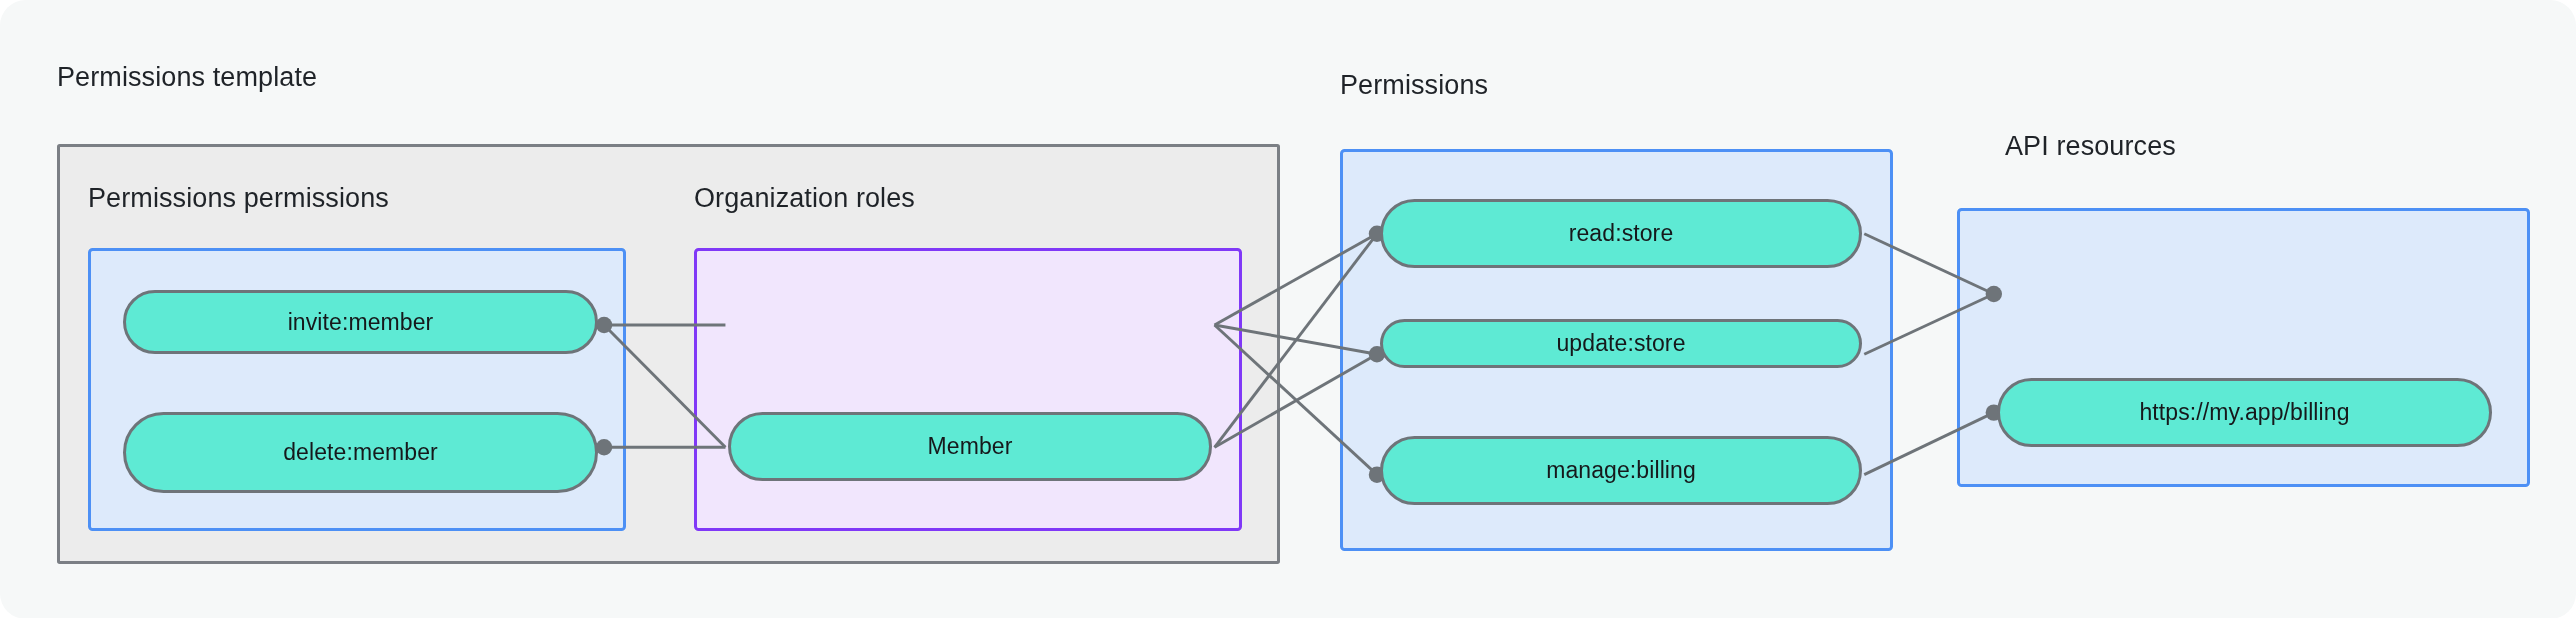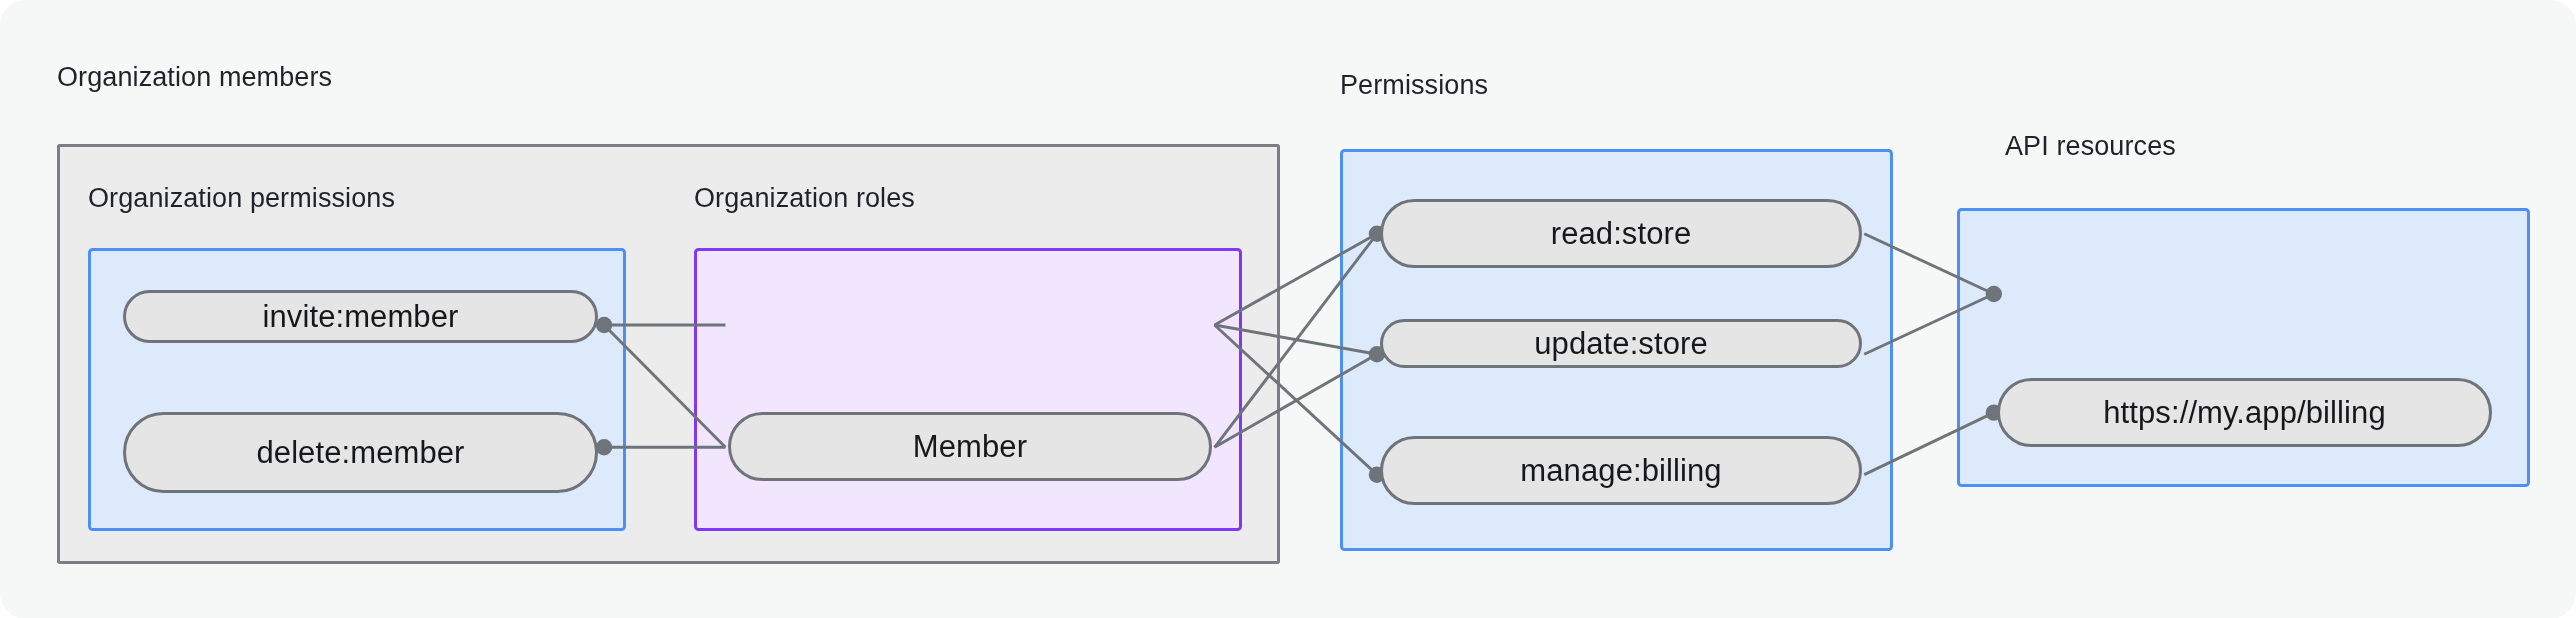--- a/index.html
+++ b/index.html
@@ -56,28 +56,28 @@
   .frame-apires {
     border: 3.7px solid #4d90f5;
     background: #ddeafb;
     border-radius: 4.6px;
   }
 
   
   .node {
     position: absolute;
     box-sizing: border-box;
-    background: #e5e5e5;
+    background: #5eead4;
     border: 3.2px solid #6e7479;
     border-radius: 912px;
     display: flex;
     align-items: center;
     justify-content: center;
     color: #16181b;
-    font-size: 31px;
+    font-size: 23px;
     line-height: 1;
     letter-spacing: 0.1px;
     white-space: nowrap;
   }
 
   
   #edges {
     position: absolute;
     left: 0;
     top: 0;
@@ -92,22 +92,22 @@
 <body>
 
 <div id="canvas">
 
   <div class="group frame-template" style="left: 57px; top: 144px; width: 1223px; height: 420px; border-color: rgb(123, 127, 133); background: rgb(236, 236, 236);"></div>
   <div class="group frame-orgperm" style="left: 88px; top: 248px; width: 538px; height: 283px; border-color: rgb(77, 144, 245); background: rgb(221, 234, 251);"></div>
   <div class="group frame-orgroles" style="left: 694px; top: 248px; width: 548px; height: 283px; border-color: rgb(128, 56, 247); background: rgb(241, 230, 253);"></div>
   <div class="group frame-permissions" style="left: 1340px; top: 149px; width: 553px; height: 402px; border-color: rgb(77, 144, 245); background: rgb(221, 234, 251);"></div>
   <div class="group frame-apires" style="left: 1957px; top: 208px; width: 573px; height: 279px; border-color: rgb(77, 144, 245); background: rgb(221, 234, 251);"></div>
 
-  <div class="group-label" style="left: 57px; top: 62px;">Organization members</div>
-  <div class="group-label" style="left: 88px; top: 183px;">Organization permissions</div>
+  <div class="group-label" style="left: 57px; top: 62px;">Permissions template</div>
+  <div class="group-label" style="left: 88px; top: 183px;">Permissions permissions</div>
   <div class="group-label" style="left: 694px; top: 183px;">Organization roles</div>
   <div class="group-label" style="left: 1340px; top: 70px;">Permissions</div>
   <div class="group-label" style="left: 1957px; top: 131px; margin-left: 48px;">API resources</div>
 
   <svg id="edges" viewBox="0 0 2823 678">
       <line x1="662" y1="356" x2="795" y2="356" stroke="#6e7479"></line>
       <line x1="662" y1="356" x2="795" y2="490" stroke="#6e7479"></line>
       <line x1="662" y1="490" x2="795" y2="490" stroke="#6e7479"></line>
       <line x1="1331" y1="356" x2="1509" y2="256" stroke="#6e7479"></line>
       <line x1="1331" y1="356" x2="1509" y2="388" stroke="#6e7479"></line>
@@ -119,21 +119,21 @@
       <line x1="2043" y1="520" x2="2185" y2="452" stroke="#6e7479"></line>
       <circle cx="662" cy="356" r="9" fill="#6e7479"></circle>
       <circle cx="662" cy="490" r="9" fill="#6e7479"></circle>
       <circle cx="1509" cy="256" r="9" fill="#6e7479"></circle>
       <circle cx="1509" cy="388" r="9" fill="#6e7479"></circle>
       <circle cx="1509" cy="520" r="9" fill="#6e7479"></circle>
       <circle cx="2185" cy="322" r="9" fill="#6e7479"></circle>
       <circle cx="2185" cy="452" r="9" fill="#6e7479"></circle>
     </svg>
 
-  <div class="node" style="left: 123px; top: 290px; width: 475px; height: 53px;">invite:member</div>
+  <div class="node" style="left: 123px; top: 290px; width: 475px; height: 64px;">invite:member</div>
   <div class="node" style="left: 123px; top: 412px; width: 475px; height: 81px;">delete:member</div>
   <div class="node" style="left: 728px; top: 412px; width: 484px; height: 69px;">Member</div>
   <div class="node" style="left: 1380px; top: 199px; width: 482px; height: 69px;">read:store</div>
   <div class="node" style="left: 1380px; top: 319px; width: 482px; height: 49px;">update:store</div>
   <div class="node" style="left: 1380px; top: 436px; width: 482px; height: 69px;">manage:billing</div>
   <div class="node" style="left: 1997px; top: 378px; width: 495px; height: 69px;">https://my.app/billing</div>
 
 </div>
 
 

